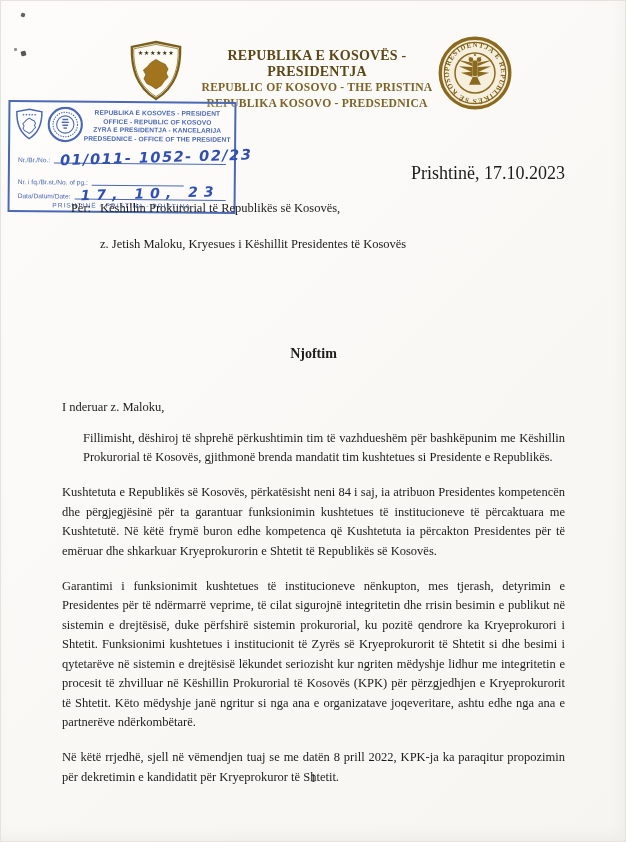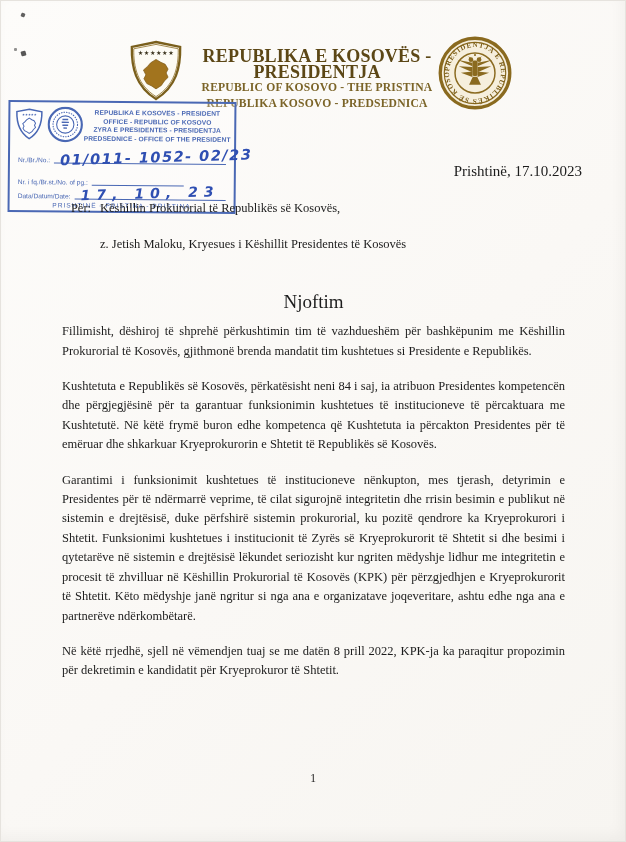--- a/index.html
+++ b/index.html
@@ -15,21 +15,21 @@
   .mark.m1{left:21px;top:13px;width:4px;height:4px;transform:rotate(20deg);opacity:.8;}
   .mark.m2{left:14px;top:48px;width:3px;height:3px;opacity:.55;}
   .mark.m3{left:21px;top:51px;width:5px;height:5px;transform:rotate(-15deg);opacity:.85;}
 
   
   .shield-emblem{position:absolute;left:127px;top:40px;width:58px;height:62px;}
   .header-titles{
     position:absolute;left:193px;top:48px;width:248px;text-align:center;
     color:#6b5422;font-weight:bold;letter-spacing:.2px;
   }
-  .header-titles .t1{font-size:18px;line-height:16px;color:#5c4716;}
+  .header-titles .t1{font-size:14px;line-height:16px;color:#5c4716;}
   .header-titles .t2,.header-titles .t3{font-size:11.6px;line-height:16px;color:#7b6428;}
   .gold-seal{position:absolute;left:438px;top:36px;width:74px;height:74px;}
 
   
   .stamp{
     position:absolute;left:8px;top:101px;width:224px;height:108px;
     border:2px solid #4a68b4;background:rgba(255,255,255,0.25);
     transform:rotate(0.5deg);color:#4a68b4;
     font-family:"Liberation Sans", sans-serif;
   }
@@ -45,29 +45,29 @@
     font-family:"DejaVu Sans", sans-serif;font-style:italic;font-weight:bold;
     color:#2f4fb2;font-size:14.5px;letter-spacing:1.5px;transform:rotate(-2.2deg);
   }
   .handwriting.date{letter-spacing:6px;font-size:14px;}
   .row-nr{top:50px;}
   .row-pg{top:72px;}
   .row-date{top:86px;}
   .stamp-footer{position:absolute;left:0;right:0;bottom:2px;text-align:center;font-size:6.6px;letter-spacing:1px;}
 
   
-  .place-date{position:absolute;top:163px;right:44px;font-size:15px;}
+  .place-date{position:absolute;top:163px;right:61px;font-size:18px;}
   .letter{position:absolute;left:62px;top:199px;width:503px;font-size:12.5px;line-height:19.4px;}
   .to-block{display:flex;}
   .to-label{width:38px;flex:none;text-align:center;}
   .to-line2{margin:17px 0 0 38px;}
-  .subject{font-weight:normal;text-align:center;font-size:19px;margin:37px 0 0 0;}
+  .subject{font-weight:bold;text-align:center;font-size:14px;margin:89px 0 0 0;}
   .salutation{margin:35px 0 0 0;}
   .para{margin:16px 0 0 0;text-align:justify;text-align-last:left;}
-  .p1{margin-top:11px;}
+  .p1{margin-top:11px;margin-left:21px;}
   .page-number{position:absolute;left:0;width:626px;top:772px;text-align:center;font-size:11.5px;}
 </style>
 </head>
 <body>
 
 <div class="page">
 
   <div class="mark m1"></div>
   <div class="mark m2"></div>
   <div class="mark m3"></div>
@@ -119,21 +119,21 @@
         <svg width="36" height="36" viewBox="0 0 100 100">
           <circle cx="50" cy="50" r="46" fill="#ffffff" stroke="#4a68b4" stroke-width="6"></circle>
           <circle cx="50" cy="50" r="34" fill="none" stroke="#4a68b4" stroke-width="3" stroke-dasharray="4 3"></circle>
           <circle cx="50" cy="50" r="24" fill="none" stroke="#4a68b4" stroke-width="3"></circle>
           <path d="M42 36 h16 M40 44 h20 M42 52 h16 M45 60 h10" stroke="#4a68b4" stroke-width="4"></path>
         </svg>
       </div>
       <div class="stamp-text">
         <div>REPUBLIKA E KOSOVËS - PRESIDENT</div>
         <div>OFFICE - REPUBLIC OF KOSOVO</div>
-        <div>ZYRA E PRESIDENTES - PRESIDENTJA</div>
+        <div>ZYRA E PRESIDENTJA - KANCELARIJA</div>
         <div>PREDSEDNICE - OFFICE OF THE PRESIDENT</div>
       </div>
     </div>
 
     <div class="stamp-row row-nr">
       <span class="lbl">Nr./Br./No.:</span>
       <span class="wline">
         <span class="handwriting">01/011- 1052- 02/23</span>
       </span>
     </div>
@@ -158,20 +158,21 @@
   <div class="place-date">Prishtinë, 17.10.2023</div>
 
   <div class="letter">
     <div class="to-block">
       <span class="to-label">Për:</span>
       <span>Këshillin Prokurorial të Republikës së Kosovës,</span>
     </div>
     <div class="to-line2">z. Jetish Maloku, Kryesues i Këshillit Presidentes të Kosovës</div>
 
     <div class="subject">Njoftim</div>
+    <div class="salutation">I nderuar z. Maloku,</div>
 
     <p class="para p1">Fillimisht, dëshiroj të shprehë përkushtimin tim të vazhdueshëm për bashkëpunim me Këshillin Prokurorial të Kosovës, gjithmonë brenda mandatit tim kushtetues si Presidente e Republikës.</p>
     <p class="para">Kushtetuta e Republikës së Kosovës, përkatësisht neni 84 i saj, ia atribuon Presidentes kompetencën dhe përgjegjësinë për ta garantuar funksionimin kushtetues të institucioneve të përcaktuara me Kushtetutë. Në këtë frymë buron edhe kompetenca që Kushtetuta ia përcakton Presidentes për të emëruar dhe shkarkuar Kryeprokurorin e Shtetit të Republikës së Kosovës.</p>
     <p class="para">Garantimi i funksionimit kushtetues të institucioneve nënkupton, mes tjerash, detyrimin e Presidentes për të ndërmarrë veprime, të cilat sigurojnë integritetin dhe rrisin besimin e publikut në sistemin e drejtësisë, duke përfshirë sistemin prokurorial, ku pozitë qendrore ka Kryeprokurori i Shtetit. Funksionimi kushtetues i institucionit të Zyrës së Kryeprokurorit të Shtetit si dhe besimi i qytetarëve në sistemin e drejtësisë lëkundet seriozisht kur ngriten mëdyshje lidhur me integritetin e procesit të zhvilluar në Këshillin Prokurorial të Kosovës (KPK) për përzgjedhjen e Kryeprokurorit të Shtetit. Këto mëdyshje janë ngritur si nga ana e organizatave joqeveritare, ashtu edhe nga ana e partnerëve ndërkombëtarë.</p>
     <p class="para">Në këtë rrjedhë, sjell në vëmendjen tuaj se me datën 8 prill 2022, KPK-ja ka paraqitur propozimin për dekretimin e kandidatit për Kryeprokuror të Shtetit.</p>
   </div>
 
   <div class="page-number">1</div>
 </div>
 

